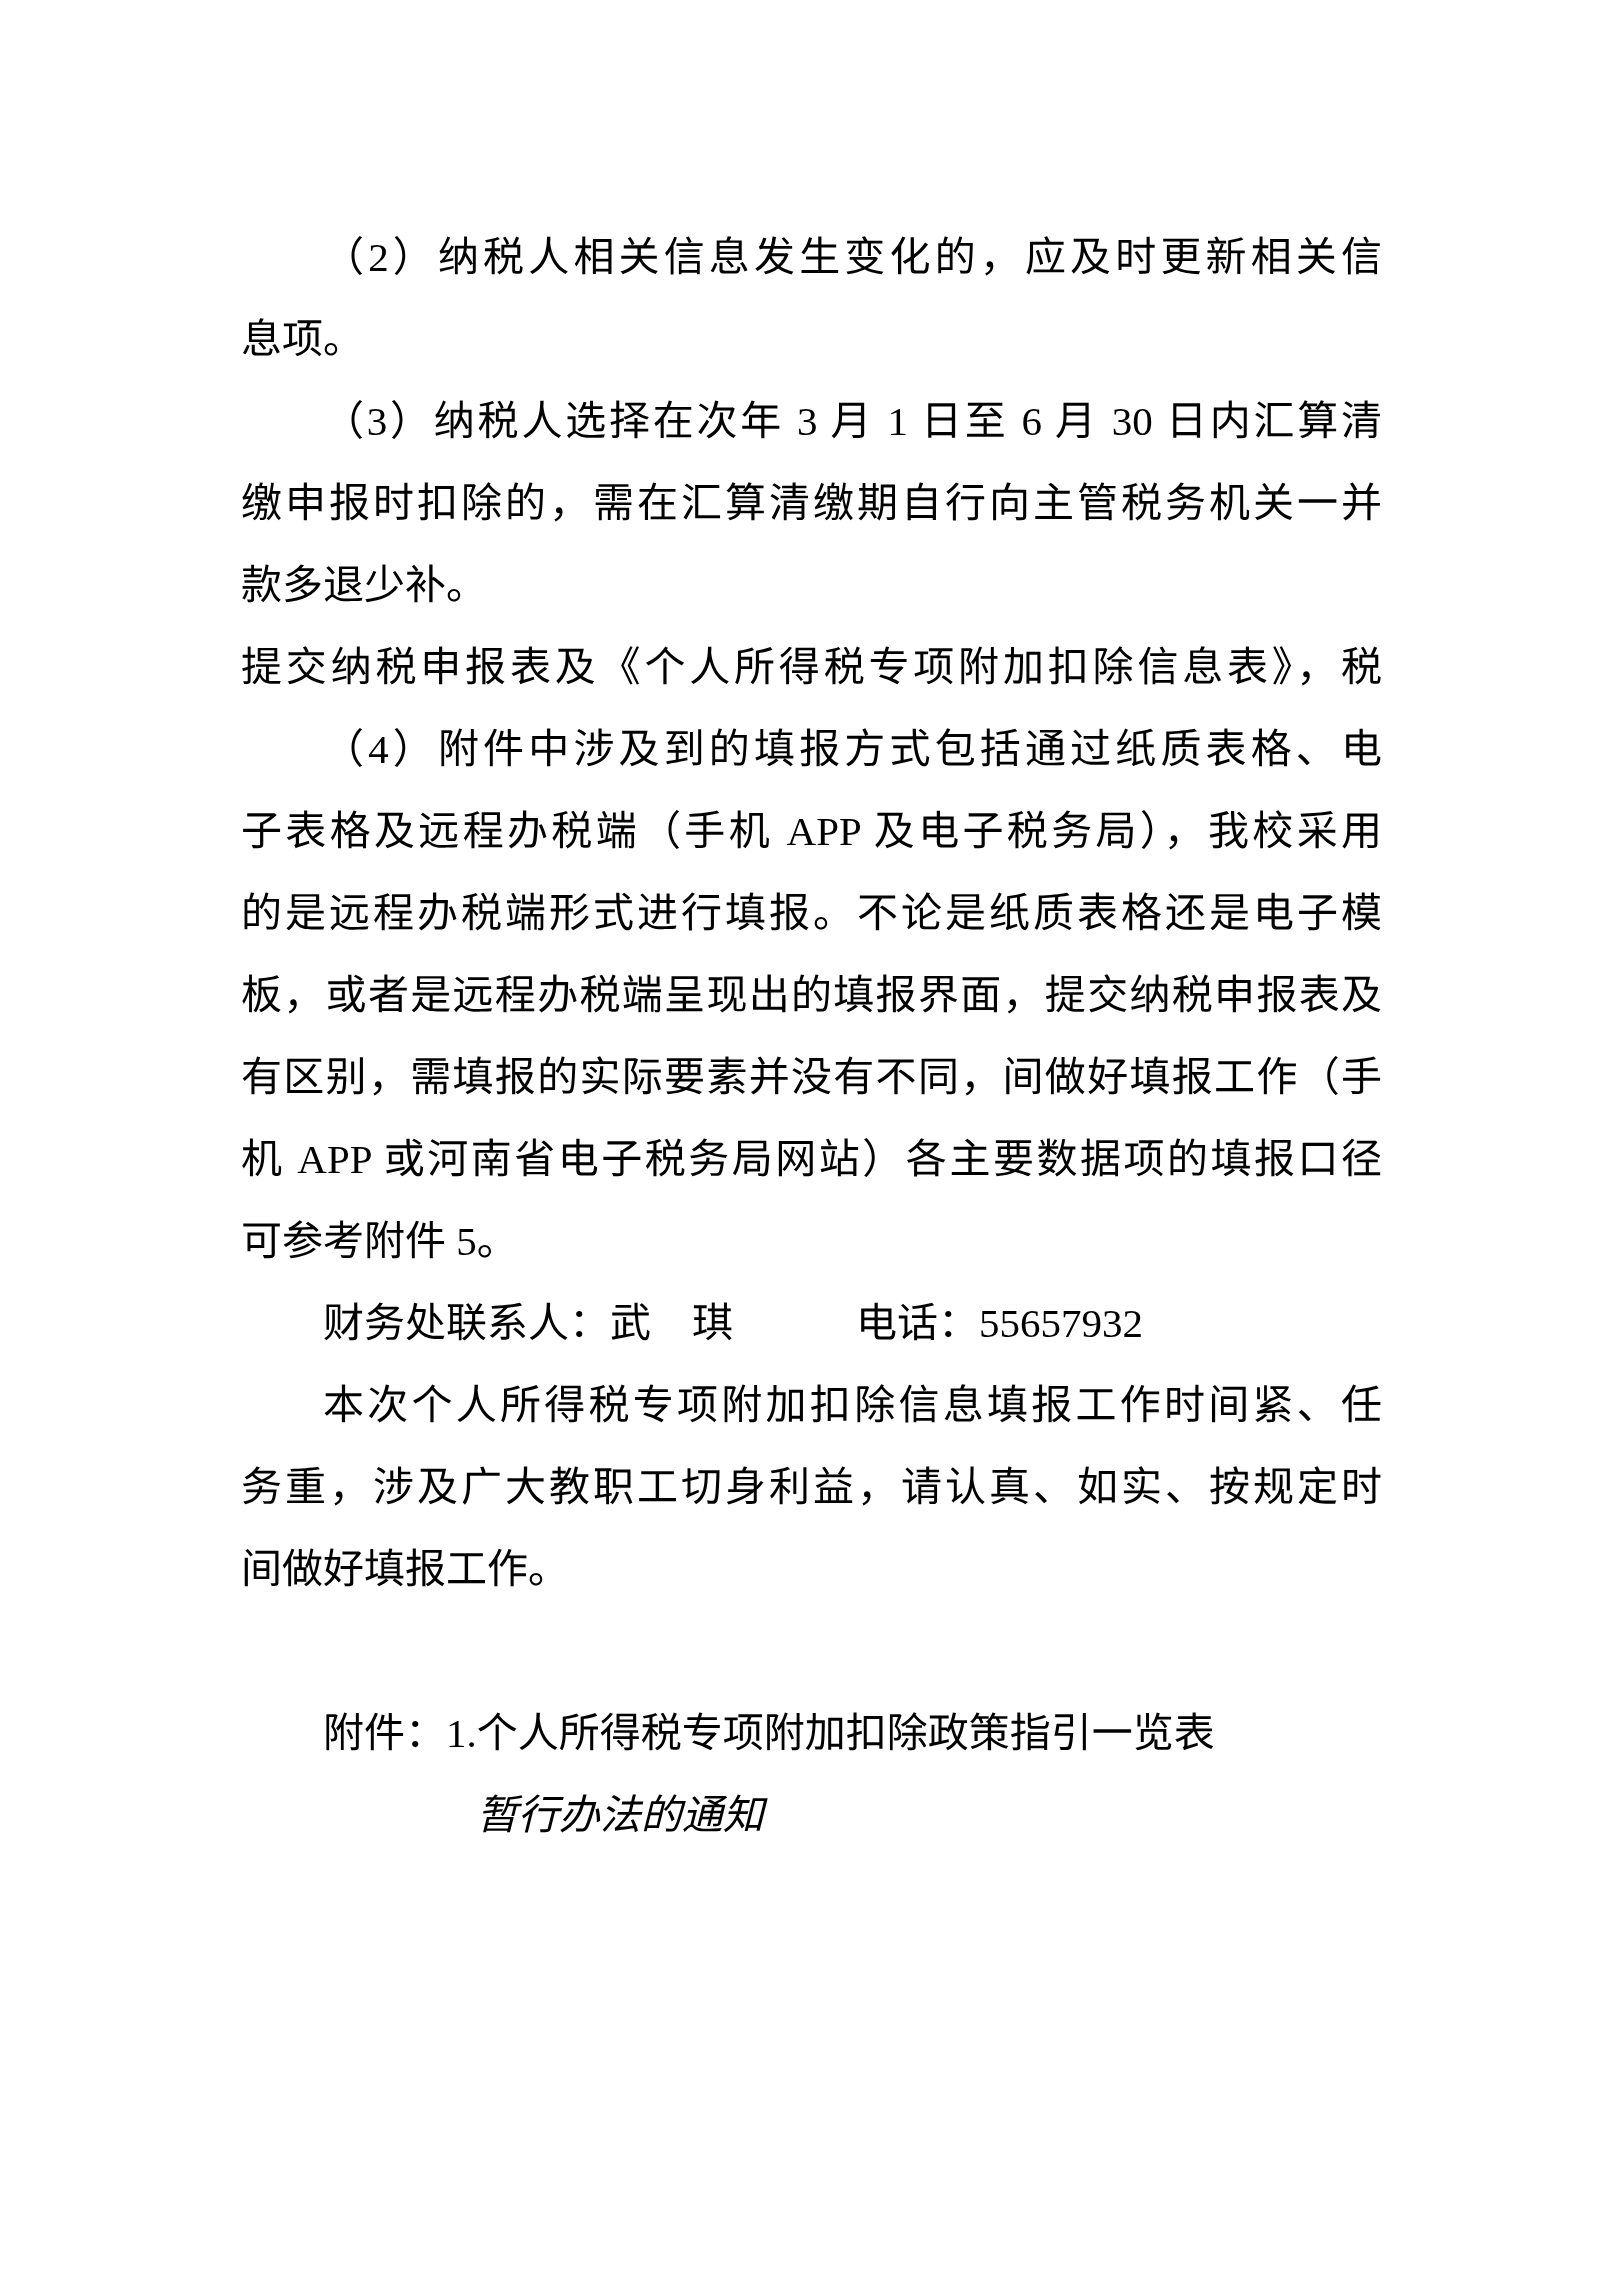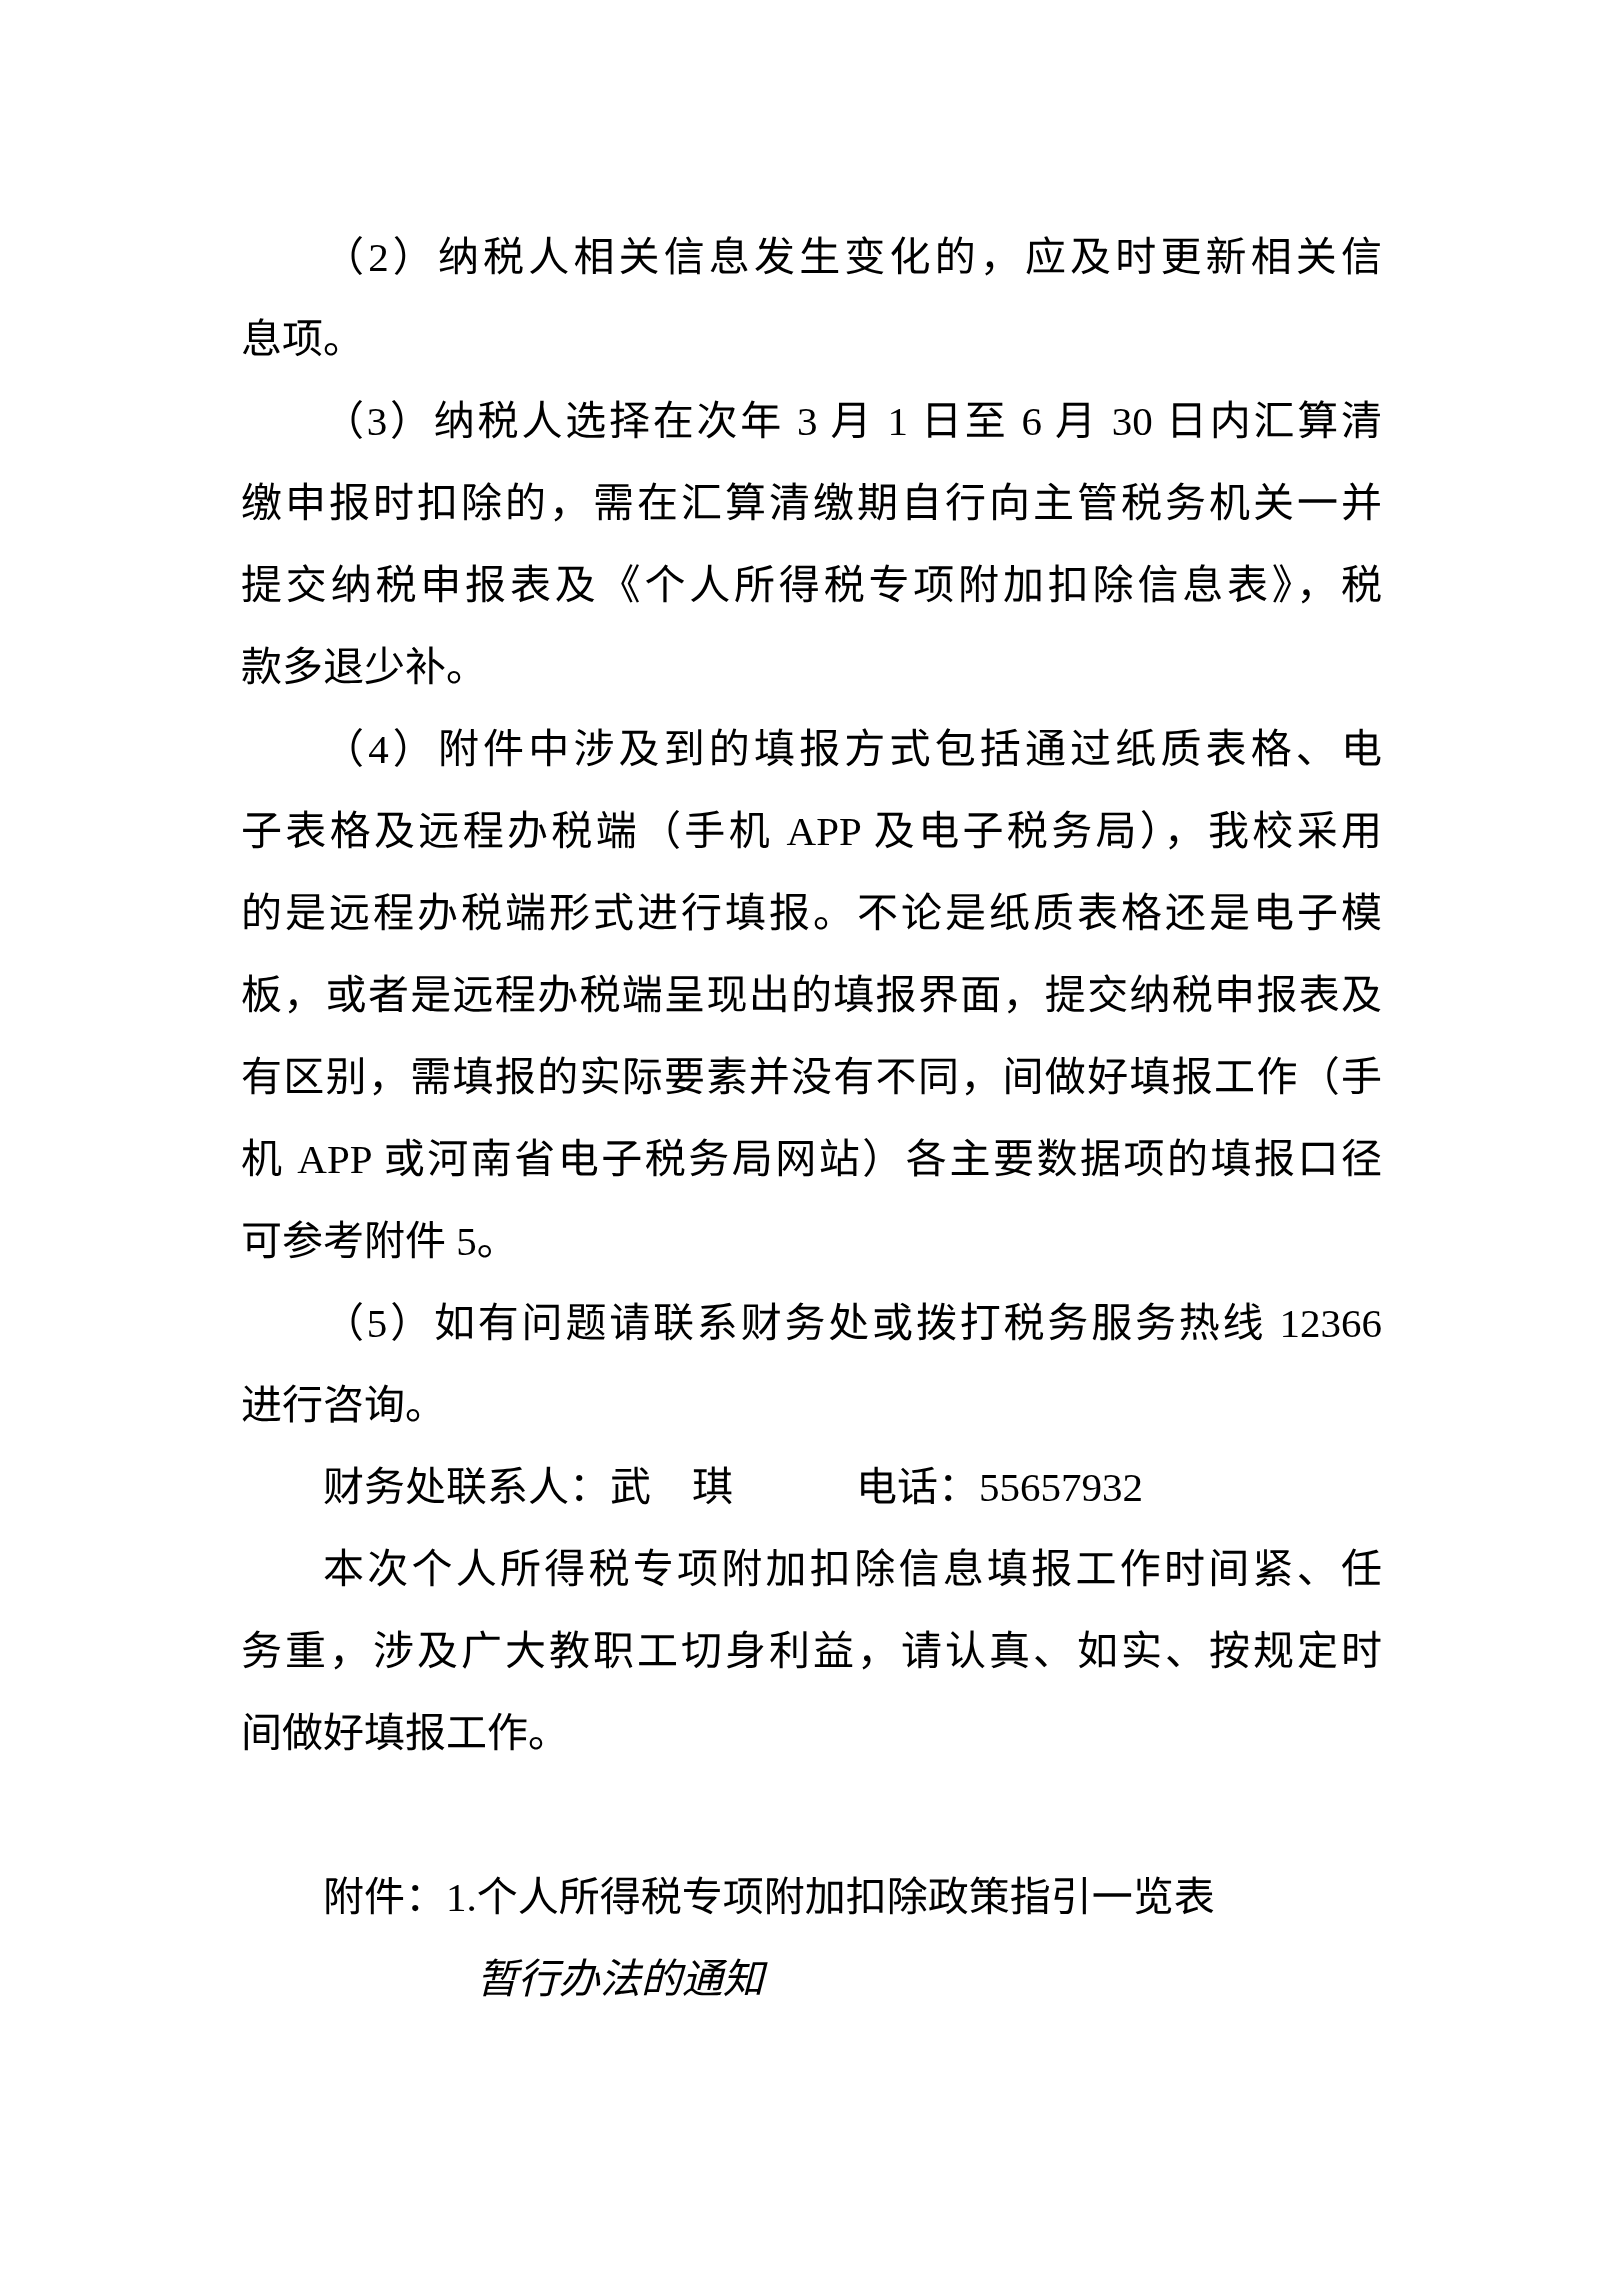--- a/index.html
+++ b/index.html
@@ -51,38 +51,34 @@
   <div class="body-text">
 
     <div class="para">
       <div class="line indent-2 full">（2）纳税人相关信息发生变化的，应及时更新相关信</div>
       <div class="line">息项。</div>
     </div>
 
     <div class="para">
       <div class="line indent-2 full">（3）纳税人选择在次年 3 月 1 日至 6 月 30 日内汇算清</div>
       <div class="line full">缴申报时扣除的，需在汇算清缴期自行向主管税务机关一并</div>
+      <div class="line">款多退少补。</div>
       <div class="line full">提交纳税申报表及《个人所得税专项附加扣除信息表》，税</div>
-      <div class="line">款多退少补。</div>
     </div>
 
     <div class="para">
       <div class="line indent-2 full">（4）附件中涉及到的填报方式包括通过纸质表格、电</div>
       <div class="line full">子表格及远程办税端（手机 APP 及电子税务局），我校采用</div>
       <div class="line full">的是远程办税端形式进行填报。不论是纸质表格还是电子模</div>
       <div class="line full">板，或者是远程办税端呈现出的填报界面，提交纳税申报表及</div>
       <div class="line full">有区别，需填报的实际要素并没有不同，间做好填报工作（手</div>
       <div class="line full">机 APP 或河南省电子税务局网站）各主要数据项的填报口径</div>
       <div class="line">可参考附件 5。</div>
     </div>
 
-    <div class="para">
-      <div class="line indent-2 full">（5）如有问题请联系财务处或拨打税务服务热线 12366</div>
-      <div class="line">进行咨询。</div>
-    </div>
 
     <div class="para">
       <div class="line indent-2">财务处联系人：武　琪　　　电话：55657932</div>
     </div>
 
     <div class="para">
       <div class="line indent-2 full">本次个人所得税专项附加扣除信息填报工作时间紧、任</div>
       <div class="line full">务重，涉及广大教职工切身利益，请认真、如实、按规定时</div>
       <div class="line">间做好填报工作。</div>
     </div>

